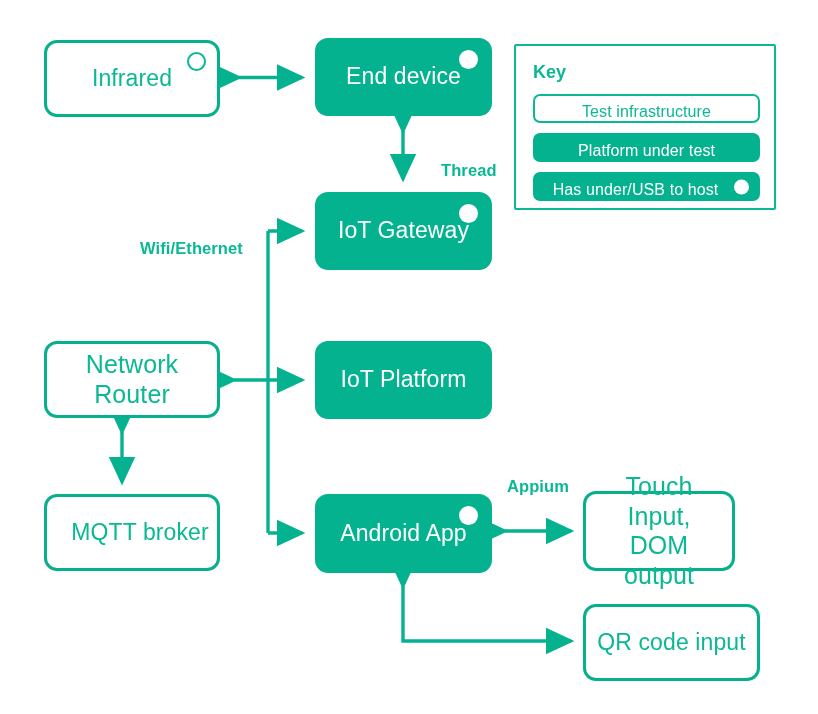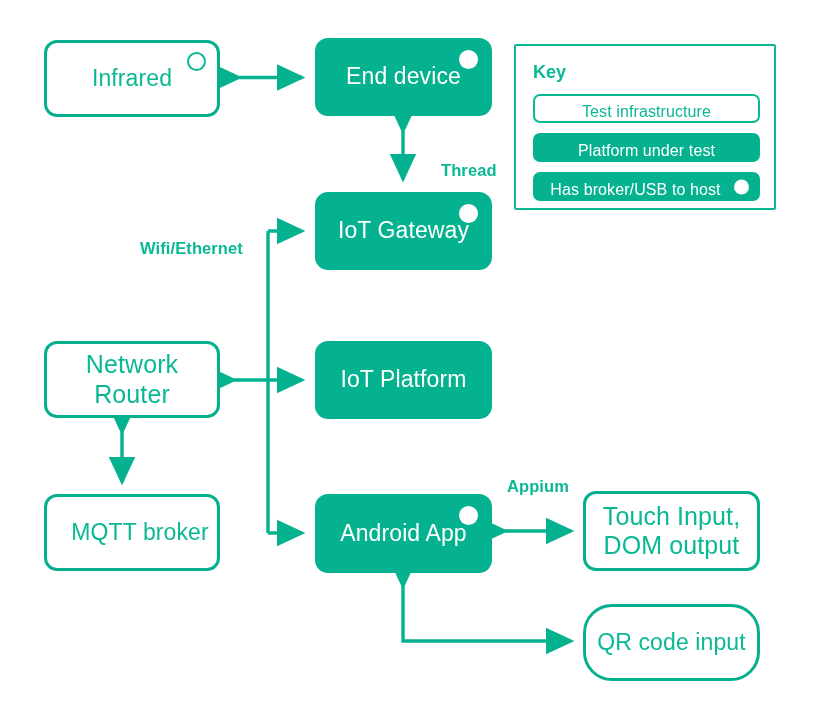--- a/index.html
+++ b/index.html
@@ -188,26 +188,26 @@
 
   <div class="node infra" style="left:44px;  top:494px; width:176px; height:77px;padding-left:16px;">
     <span class="label">MQTT broker</span>
   </div>
 
   <div class="node cut" style="left:315px; top:494px; width:177px; height:79px;">
     <span class="label">Android App</span>
     <span class="serial-dot solid"></span>
   </div>
 
-  <div class="node infra two-line" style="left:583px; top:491px; width:177px; height:80px; flex-direction:column;">
+  <div class="node infra two-line" style="left:583px; top:491px; width:152px; height:80px; flex-direction:column;">
     <span class="label">Touch Input,</span>
     <span class="label">DOM output</span>
   </div>
 
-  <div class="node infra" style="left:583px; top:604px; width:177px; height:77px;border-radius:29px;">
+  <div class="node infra" style="left:583px; top:604px; width:177px; height:77px;">
     <span class="label">QR code input</span>
   </div>
 
   <div class="edge-label" style="left:441px; top:161px;">Thread</div>
 
   <div class="edge-label" style="left:140px; top:239px;">Wifi/Ethernet</div>
 
   <div class="edge-label" style="left:507px; top:477px;">Appium</div>
 
   <div id="legend">
@@ -215,18 +215,18 @@
 
     <div class="legend-row infra" style="top:48px;">
       <span>Test infrastructure</span>
     </div>
 
     <div class="legend-row cut" style="top:87px;">
       <span>Platform under test</span>
     </div>
 
     <div class="legend-row cut" style="top:126px;">
-      <span style="margin-right:22px;">Has broker/USB to host</span>
+      <span style="margin-right:22px;">Has under/USB to host</span>
       <span class="legend-dot"></span>
     </div>
   </div>
 
 </div>
 
 </body></html>

